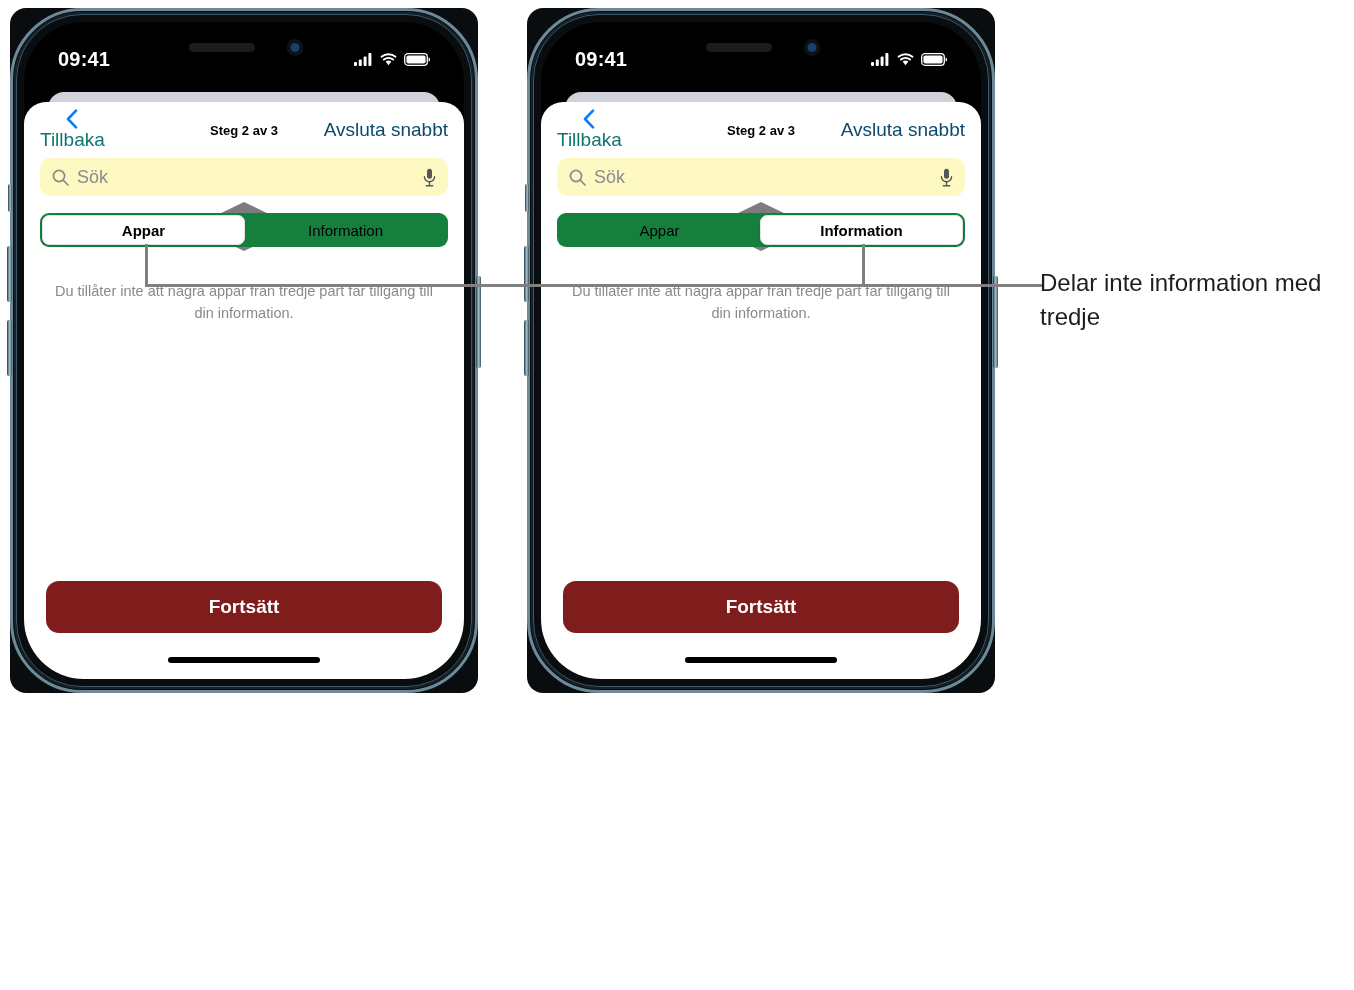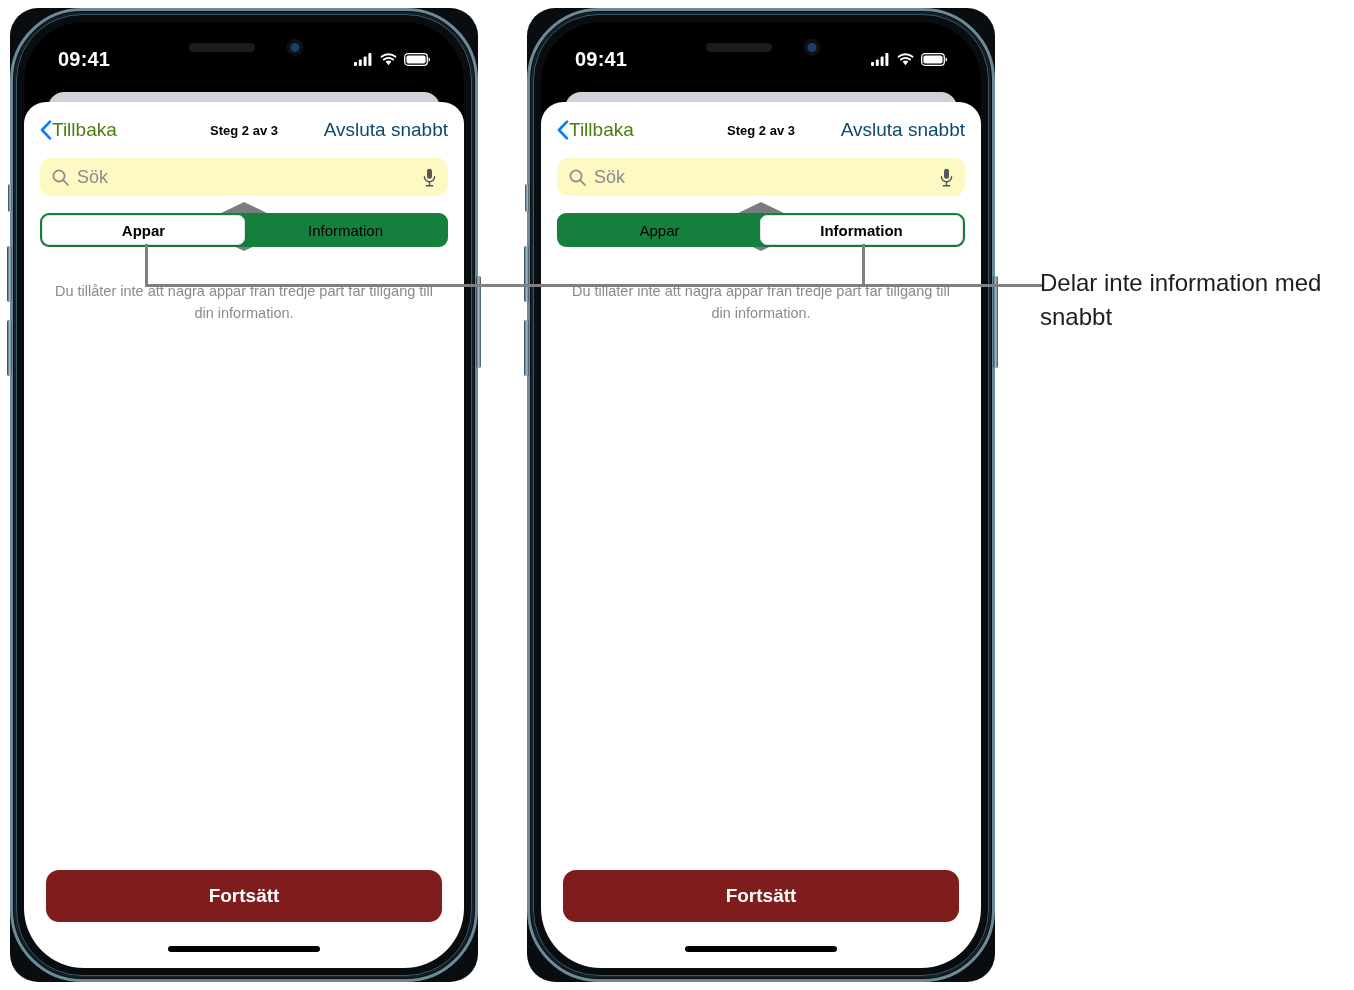--- a/index.html
+++ b/index.html
@@ -14,22 +14,22 @@
     overflow: hidden;
     font-family: "Liberation Sans", sans-serif;
     -webkit-font-smoothing: antialiased;
   }
 
   
   .phone {
     position: absolute;
     top: 8px;
     width: 468px;
-    height: 974px;
-    border-radius: 28px;
+    height: 685px;
+    border-radius: 16px;
     background: #0a0d0f;
     box-sizing: border-box;
     padding: 16px;
   }
   .phone-outer-edge {
     position: absolute;
     inset: 0;
     border-radius: 72px;
     border: 3px solid #6d8a99;
     box-sizing: border-box;
@@ -164,23 +164,24 @@
     position: relative;
     height: 56px;
     display: flex;
     align-items: center;
     padding: 0 16px;
     box-sizing: border-box;
   }
   .nav-back {
     display: flex;
     align-items: center;
-    color: #4d7c0f;
+    color: #0f766e;
     font-size: 19px;
     cursor: pointer;
+    flex-direction: column;
   }
   .nav-title {
     position: absolute;
     left: 0; right: 0;
     text-align: center;
     font-size: 13px;
     font-weight: bold;
     color: #000;
     pointer-events: none;
   }
@@ -504,14 +505,14 @@
 
       <div class="home-indicator"></div>
     </div>
   </div>
 </div>
 
 <div id="callout-layer">
   <div class="callout-line cl-v-left"></div>
   <div class="callout-line cl-v-right"></div>
   <div class="callout-line cl-h"></div>
-  <div class="callout-text">Delar inte information med snabbt</div>
+  <div class="callout-text">Delar inte information med tredje</div>
 </div>
 
 </body></html>

